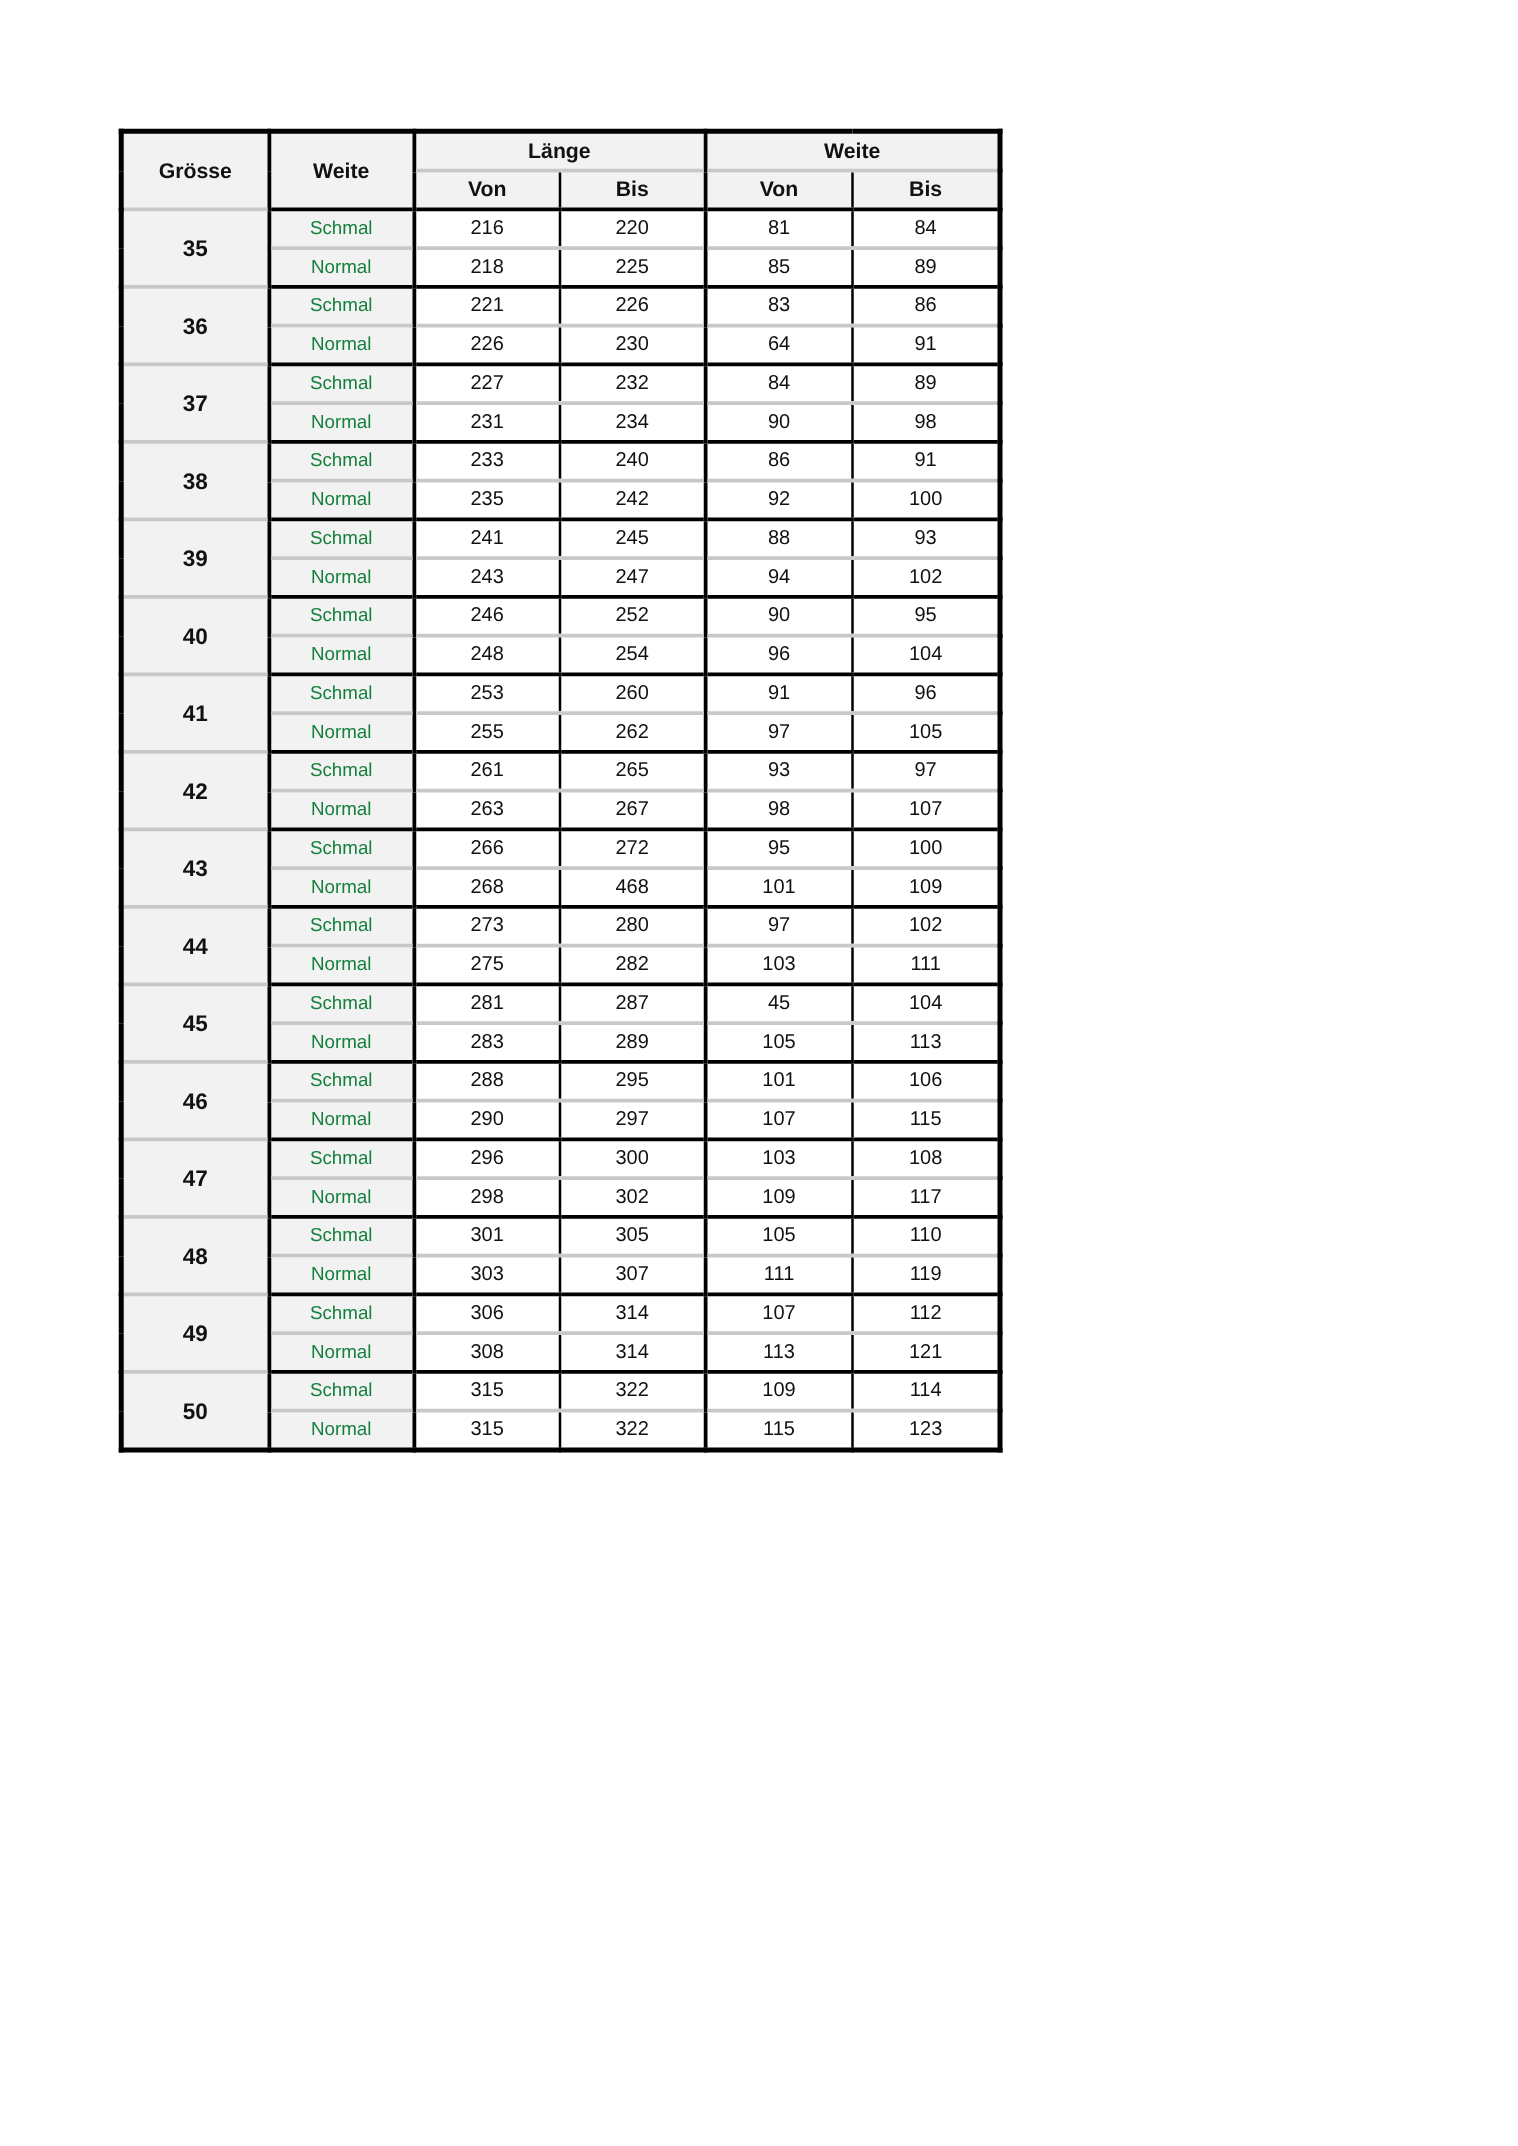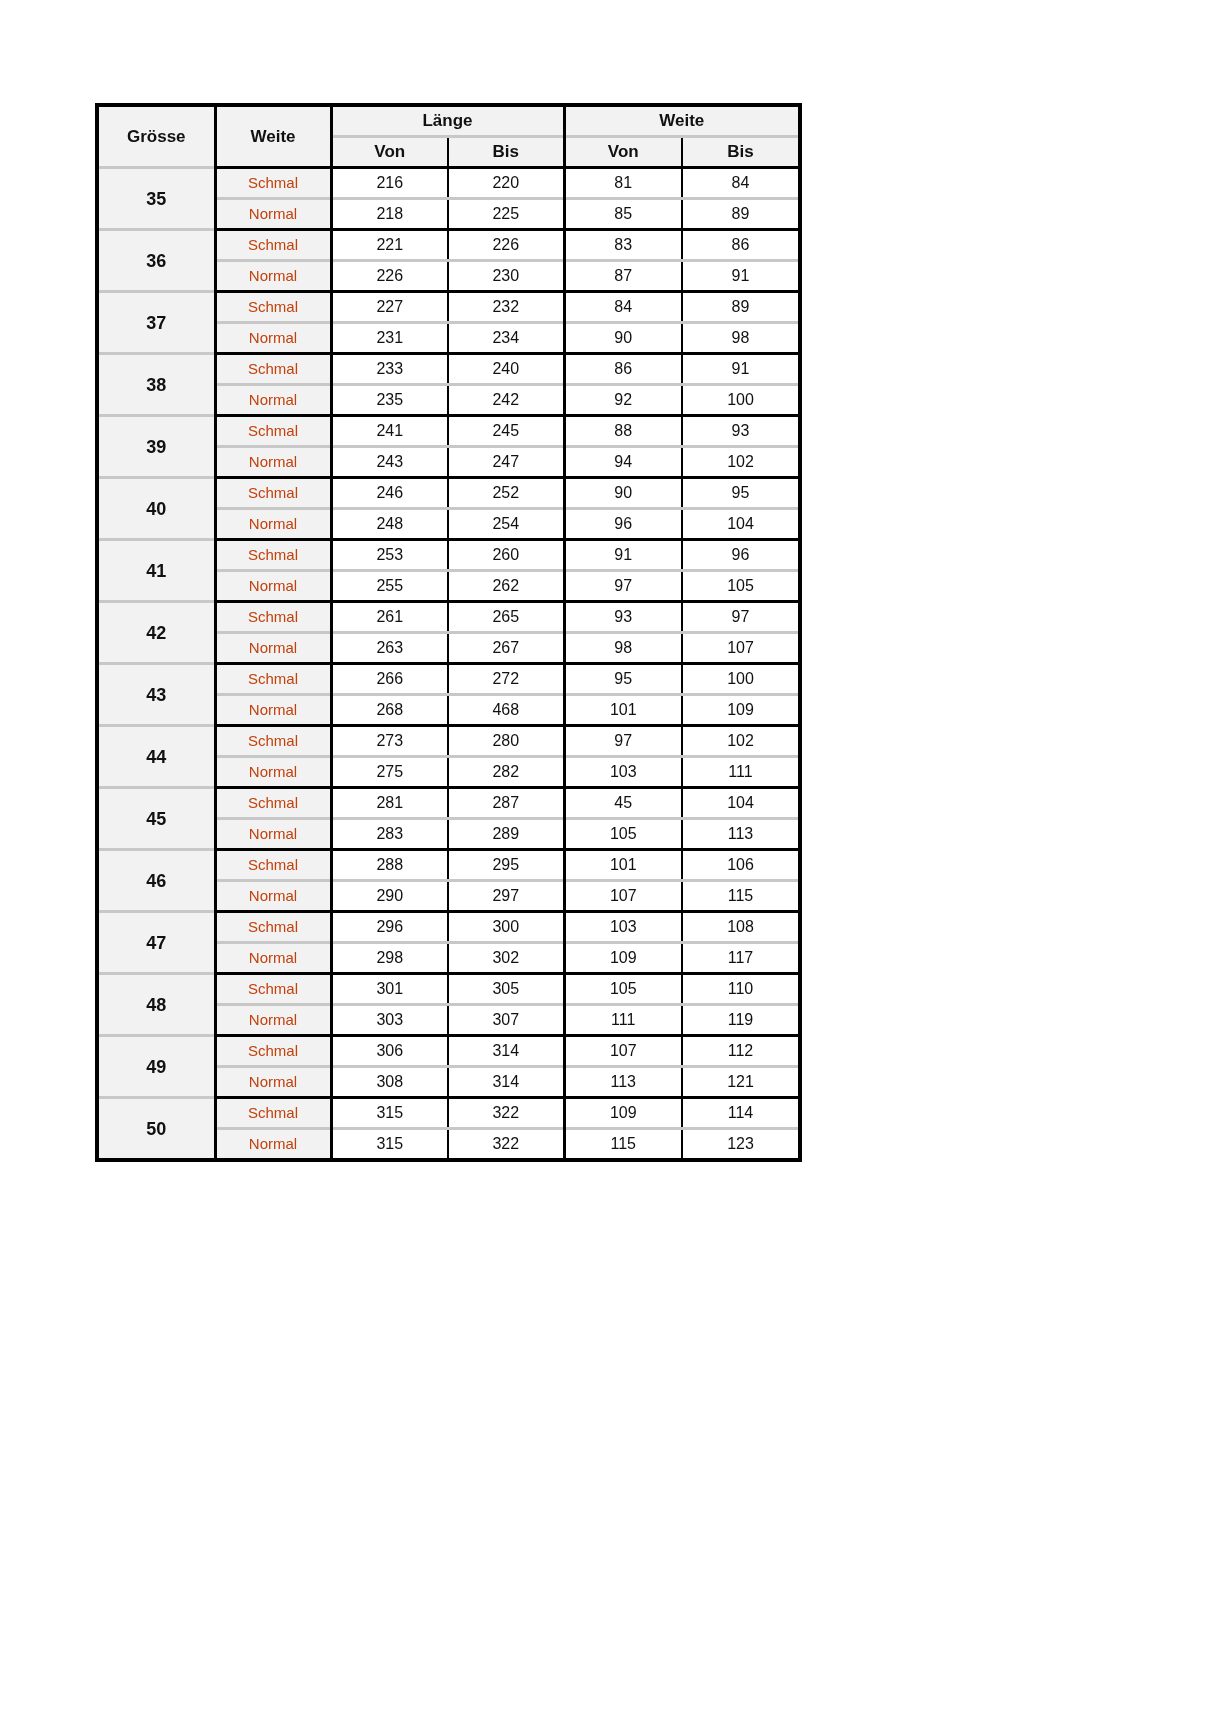--- a/index.html
+++ b/index.html
@@ -64,21 +64,21 @@
   td.size-cell {
     background: #f2f2f2;
     font-weight: bold;
     font-size: 18px;
     color: #111;
   }
   td.weite-cell {
     background: #f2f2f2;
     font-weight: normal;
     font-size: 15px;
-    color: #c2410c;
+    color: #15803d;
   }
   td.num-cell {
     background: #ffffff;
     font-size: 16px;
     color: #111;
   }
 
   
   tr.group-first td { border-top: 3px solid #000000; }
   tr.group-first td.size-cell { border-top: 3px solid #c8c8c8; }
@@ -133,21 +133,21 @@
             <td class="weite-cell vsep3">Schmal</td>
             <td class="num-cell vsep3">221</td>
             <td class="num-cell vsep2">226</td>
             <td class="num-cell vsep3">83</td>
             <td class="num-cell vsep2">86</td>
           </tr>
           <tr class="group-second">
             <td class="weite-cell vsep3">Normal</td>
             <td class="num-cell vsep3">226</td>
             <td class="num-cell vsep2">230</td>
-            <td class="num-cell vsep3">87</td>
+            <td class="num-cell vsep3">64</td>
             <td class="num-cell vsep2">91</td>
           </tr>
           <tr class="group-first">
             <td rowspan="2" class="size-cell">37</td>
             <td class="weite-cell vsep3">Schmal</td>
             <td class="num-cell vsep3">227</td>
             <td class="num-cell vsep2">232</td>
             <td class="num-cell vsep3">84</td>
             <td class="num-cell vsep2">89</td>
           </tr>

